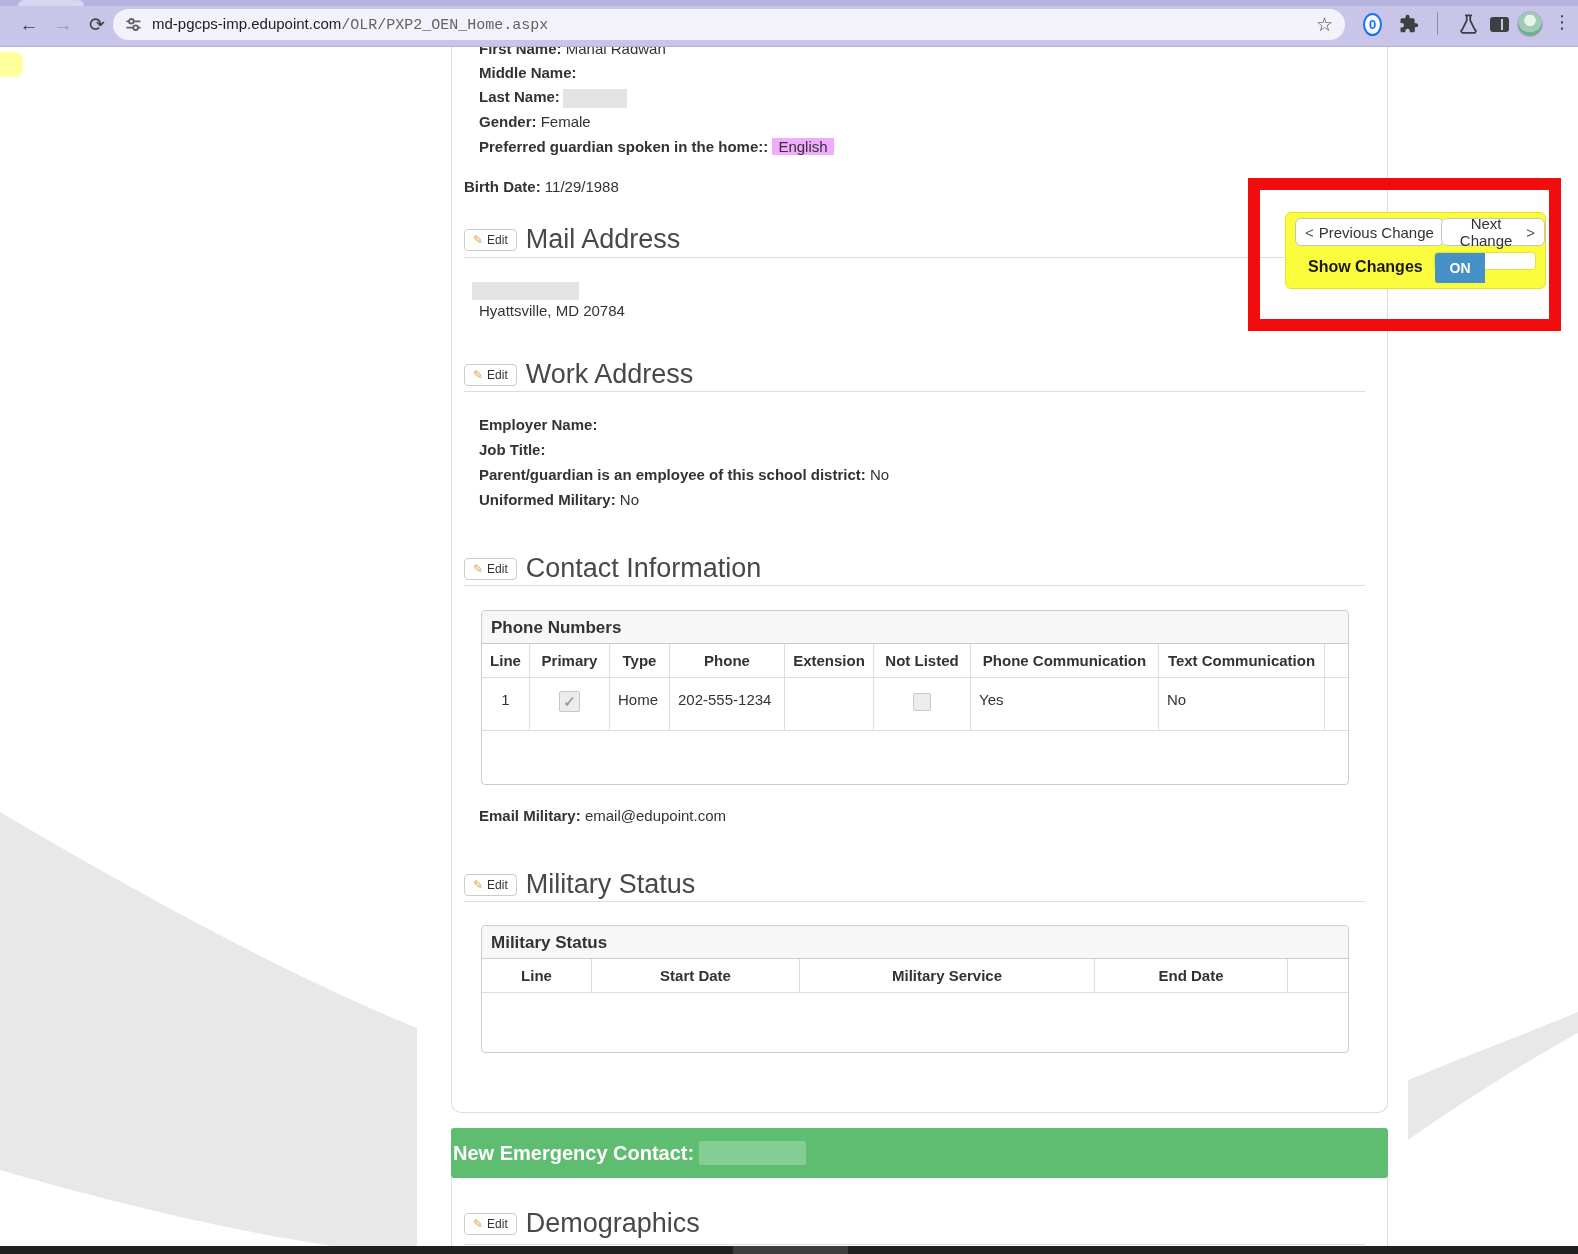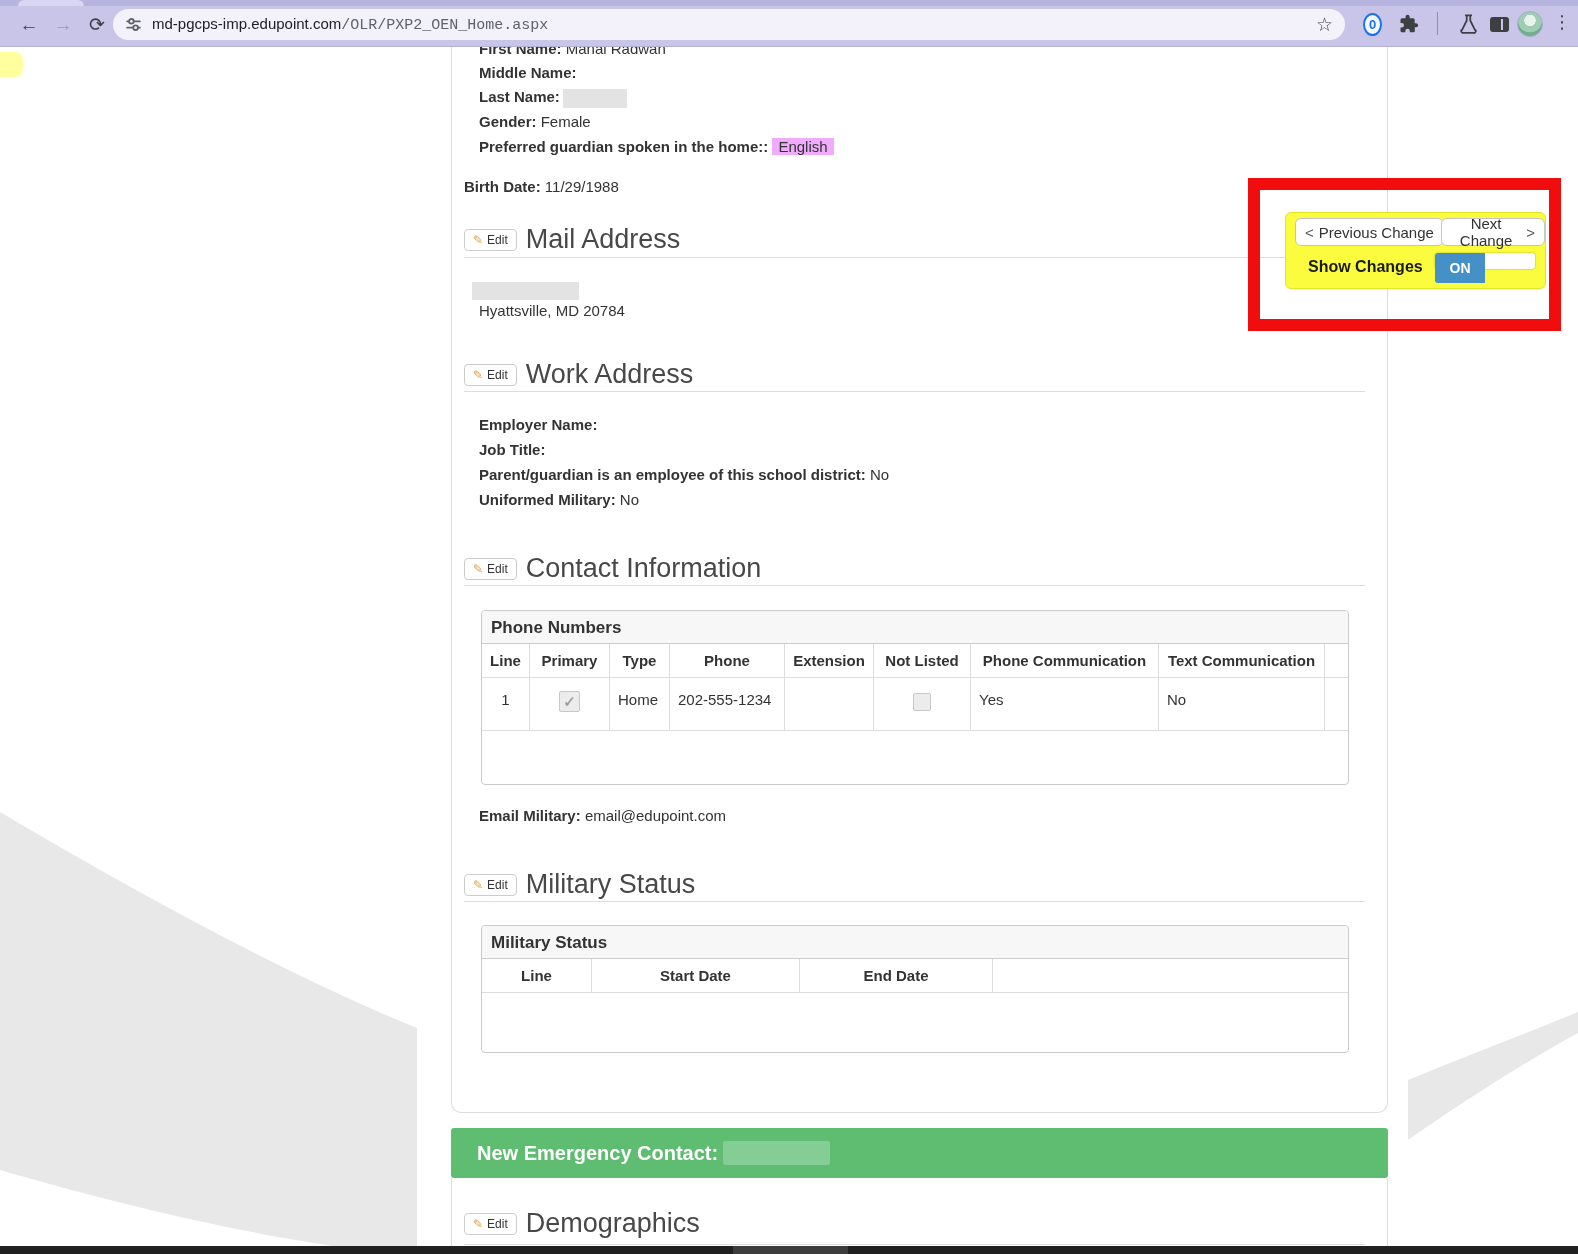--- a/index.html
+++ b/index.html
@@ -61,21 +61,21 @@
   .c-center { justify-content:center; text-align:center; }
   .chk { width:21px; height:21px; background:#ececec; border:1px solid #c8c8c8; border-radius:2px; text-align:center; line-height:19px; color:#9e9e9e; font-size:15px; font-weight:bold; }
   .chk.small { width:18px; height:18px; margin-top:2px; }
 
   
   .pc0{width:48px;} .pc1{width:80px;} .pc2{width:60px;} .pc3{width:115px;} .pc4{width:89px;} .pc5{width:97px;} .pc6{width:188px;} .pc7{width:166px;}
   
   .mc0{width:110px;} .mc1{width:208px;} .mc2{width:295px;} .mc3{width:193px;}
 
   
-  .banner { left:451px; top:1128px; width:937px; height:50px; background:#5fbd72; border-radius:3px; color:#fff; font-size:20px; font-weight:bold; display:flex; align-items:center; padding-left:26px; z-index:2; }
+  .banner { left:451px; top:1128px; width:937px; height:50px; background:#5fbd72; border-radius:3px; color:#fff; font-size:20px; font-weight:bold; display:flex; align-items:center; padding-left:2px; z-index:2; }
   .banner-redact { display:inline-block; width:107px; height:24px; background:#84cd94; border-radius:2px; margin-left:5px; }
 
   
   .red-box { left:1248px; top:178px; width:313px; height:153px; border:12px solid #f10d0d; z-index:6; }
   .chg-panel { left:1285px; top:212px; width:261px; height:77px; background:#fcfc3e; border:1px solid #e3e32a; border-radius:6px; z-index:7; }
   .chg-btn { position:absolute; top:5px; height:28px; background:#fff; border:1px solid #c4c4c4; border-radius:6px; font-size:15px; color:#333; font-family:inherit; display:flex; align-items:center; gap:5px; padding:0 9px; cursor:pointer; }
   .chev { color:#555; font-size:15px; }
   .chg-label { position:absolute; left:22px; top:45px; font-size:16px; font-weight:bold; color:#1a1a1a; }
   .toggle { position:absolute; left:149px; top:40px; width:100px; height:16px; background:#fff; border-radius:3px; box-shadow:0 0 2px rgba(0,0,0,.35); display:flex; cursor:pointer; }
   .toggle-on { width:50px; height:30px; background:#4590c6; color:#fff; font-size:14px; font-weight:bold; text-align:center; line-height:30px; border-radius:3px 0 0 3px; }
@@ -171,20 +171,21 @@
     </button>
   <h2 class="sec-title">Military Status</h2>
 </div>
 <div class="abs sec-hr" style="top:901px;"></div>
 
 <div class="abs tbl-panel" style="top:925px; height:128px;">
   <div class="tbl-panel-heading">Military Status</div>
   <div class="trow th-row">
     <div class="cell mc0">Line</div>
     <div class="cell mc1">Start Date</div>
+    <div class="cell mc2">Military Service</div>
     <div class="cell mc3">End Date</div>
     <div class="cell"></div>
   </div>
 </div>
 
 <div class="abs banner">
   <span>New Emergency Contact:</span>
   <span class="banner-redact"></span>
 </div>
 

